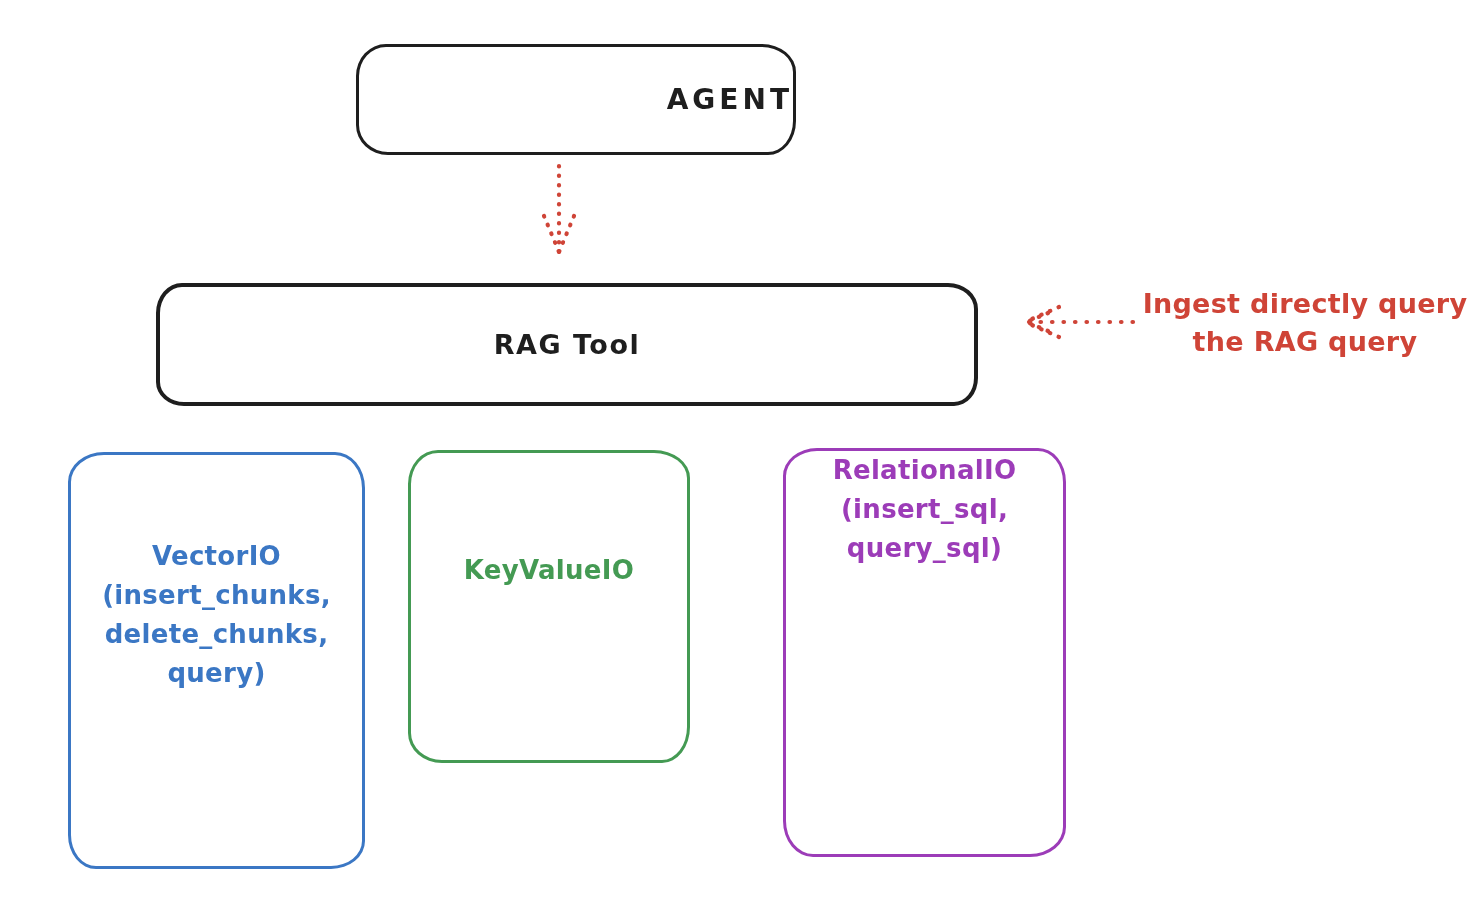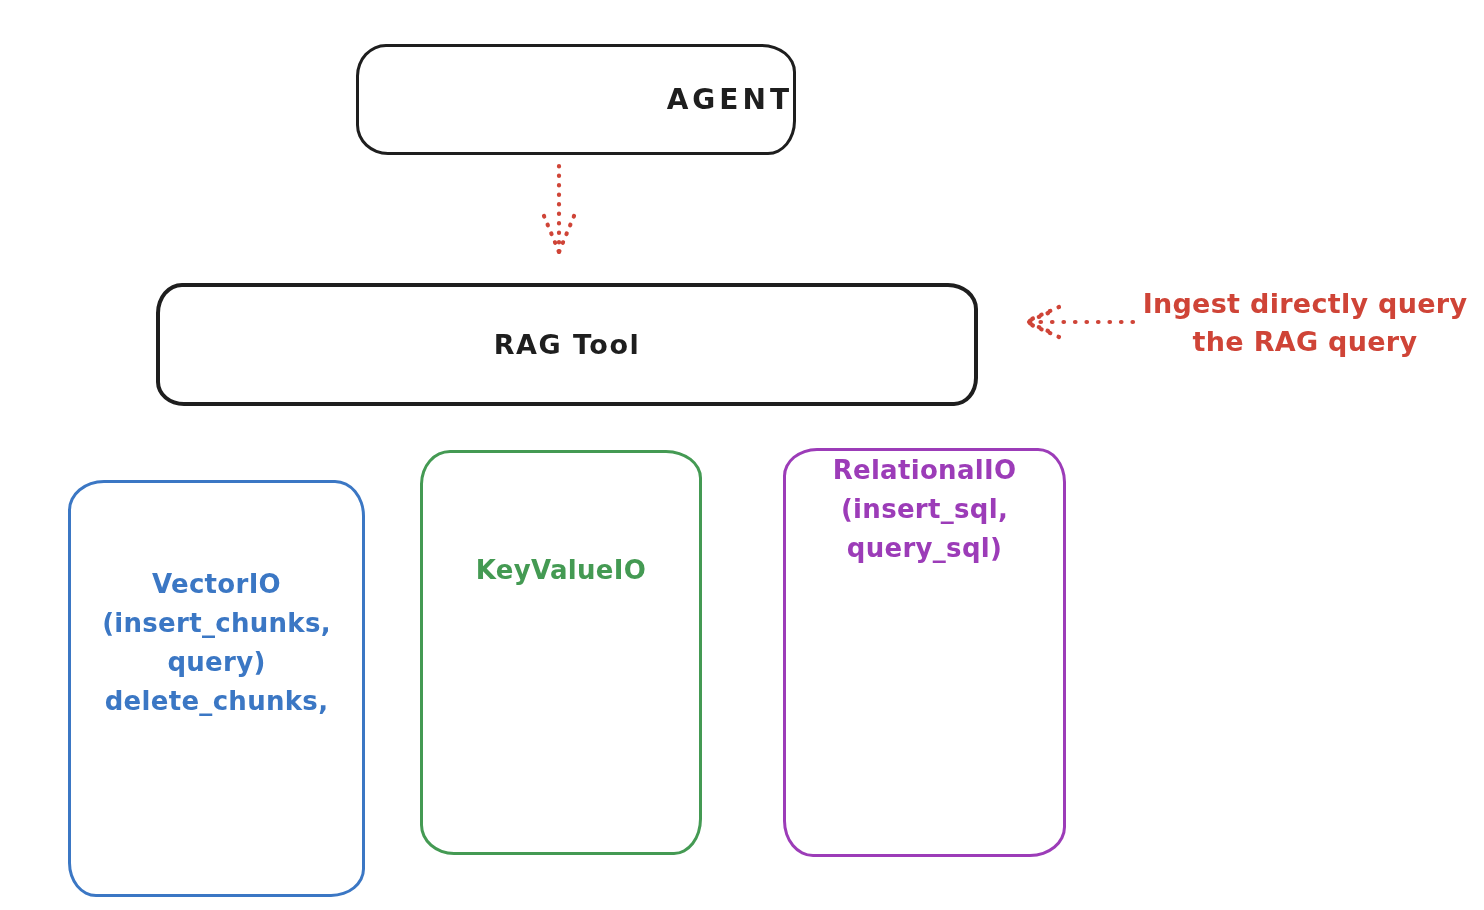--- a/index.html
+++ b/index.html
@@ -46,21 +46,21 @@
     line-height: 39px;
     letter-spacing: 0.3px;
   }
   .card-index { margin-top: 44px; }
   .card-vector {
     left: 68px; top: 452px; width: 297px; height: 417px;
     border-radius: 36px 30px 34px 28px / 30px 36px 28px 34px;
   }
   .card-vector .card-inner { padding-top: 82px; }
   .card-keyvalue {
-    left: 420px; top: 450px; width: 282px; height: 405px;
+    left: 408px; top: 450px; width: 282px; height: 313px;
     border-radius: 30px 36px 28px 34px / 34px 28px 36px 30px;
   }
   .card-keyvalue .card-inner { padding-top: 98px; }
   .card-relational {
     left: 783px; top: 448px; width: 283px; height: 409px;
     border-radius: 34px 28px 36px 30px / 28px 34px 30px 36px;
   }
   .card-relational .card-inner { }
   .arrow-svg { position: absolute; }
   .arrow-down-svg { left: 532px; top: 160px; }
@@ -102,26 +102,26 @@
     <path class="dotted-tight" d="M44 39 L10 24"></path>
     <path class="dotted-tight" d="M33 15 L12 24"></path>
     <path class="dotted-tight" d="M33 33 L12 24"></path>
   </svg>
 
   <div class="annotation" style="color: rgb(207, 68, 55);">
     <div>Ingest directly query</div>
     <div>the RAG query</div>
   </div>
 
-  <div class="card card-vector" style="border-color: rgb(59, 119, 196); color: rgb(59, 119, 196); margin-top: 28px;">
+  <div class="card card-vector" style="border-color: rgb(59, 119, 196); color: rgb(59, 119, 196);">
     <div class="card-inner">
       <div>VectorIO</div>
       <div>(insert_chunks,</div>
+      <div>delete_chunks,</div>
       <div>query)</div>
-      <div>delete_chunks,</div>
     </div>
   </div>
 
   <div class="card card-keyvalue" style="border-color: rgb(68, 154, 83); color: rgb(68, 154, 83);">
     <div class="card-inner">
       <div>KeyValueIO</div>
     </div>
   </div>
 
   <div class="card card-relational" style="border-color: rgb(156, 60, 184); color: rgb(156, 60, 184);">

